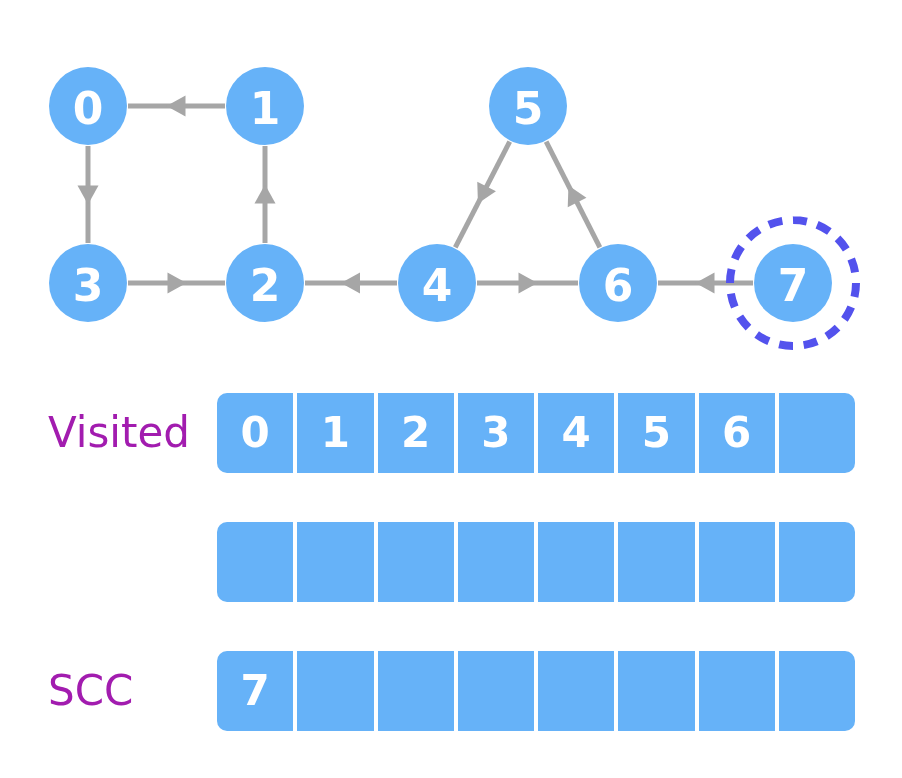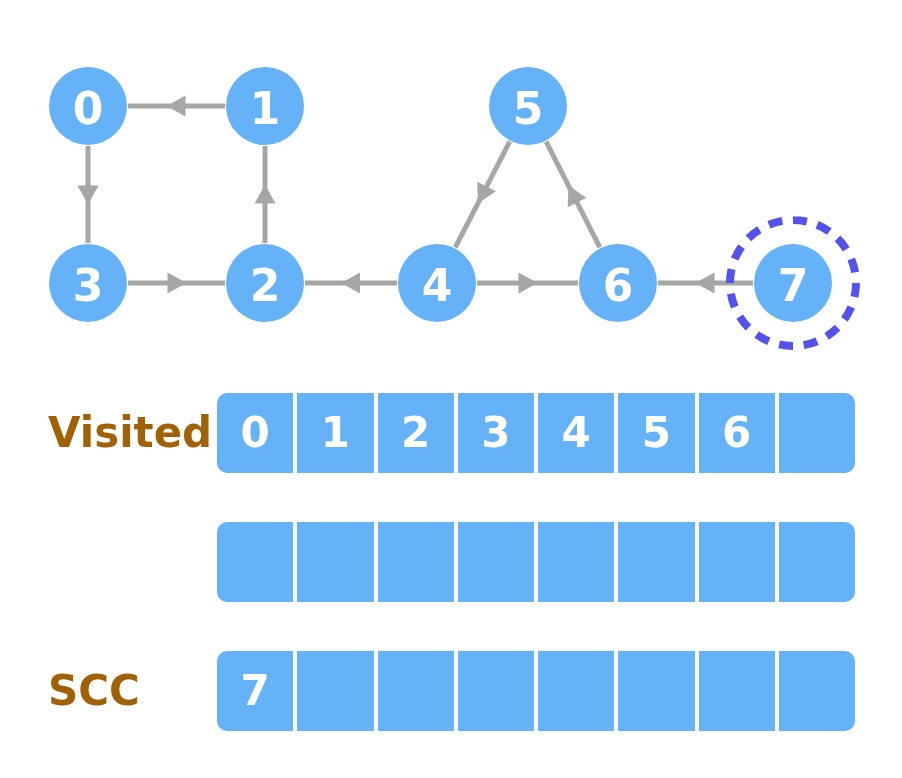--- a/index.html
+++ b/index.html
@@ -15,22 +15,22 @@
   #array-rows { position: absolute; left: 0; top: 393px; width: 902px; }
   .array-row { position: relative; height: 80px; margin-bottom: 49px; }
   .array-row:nth-child(3) { margin-bottom: 0; }
   .row-label {
     position: absolute;
     left: 48px;
     top: 0;
     height: 80px;
     line-height: 80px;
     font-size: 42px;
-    font-weight: 700;
-    color: #a16207;
+    font-weight: 400;
+    color: #a21caf;
     letter-spacing: 0px;
     white-space: nowrap;
     text-align: right;
   }
   .cells {
     position: absolute;
     left: 217px;
     top: 0;
     width: 638px;
     height: 80px;

